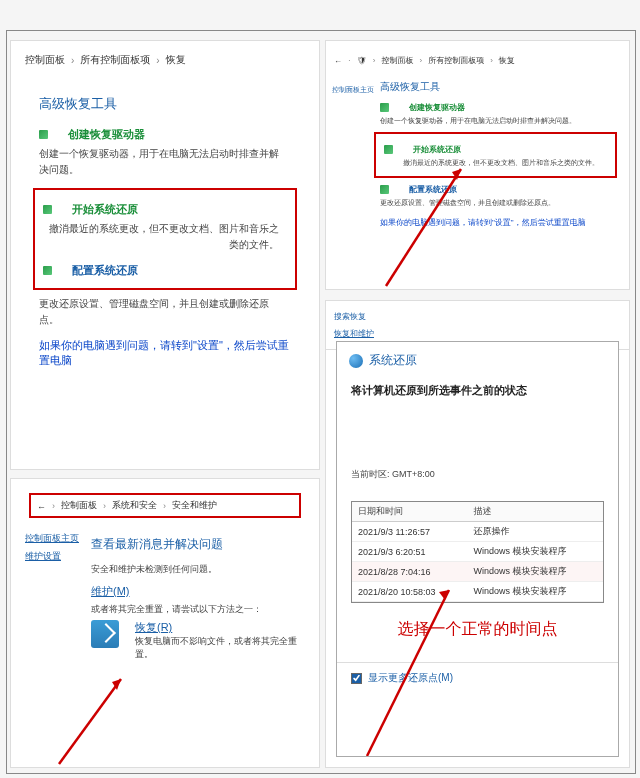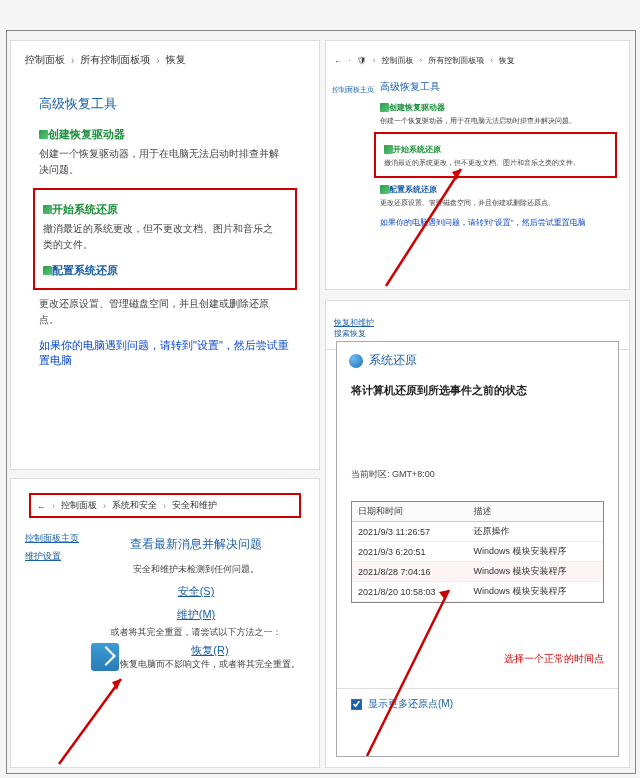--- a/index.html
+++ b/index.html
@@ -7,57 +7,57 @@
   .pane { background: #fff; border: 1px solid #ddd; position: absolute; overflow: hidden; }
   .pane.tl { left: 10px; top: 40px; width: 310px; height: 430px; }
   .pane.tr { left: 325px; top: 40px; width: 305px; height: 250px; }
   .pane.bl { left: 10px; top: 478px; width: 310px; height: 290px; }
   .pane.br { left: 325px; top: 300px; width: 305px; height: 468px; }
   .outer { position: absolute; border: 1px solid #888; left: 6px; top: 30px; right: 4px; bottom: 4px; }
   .breadcrumb { padding: 12px 14px; font-size: 10px; color: #333; display: flex; gap: 6px; align-items: center; }
   .sep { color: #888; }
   .content { padding: 8px 28px; }
   .h1 { color: #1b5fa6; font-weight: normal; font-size: 13px; margin: 8px 0 14px 0; }
-  .h2 { color: #1b8f3a; font-weight: bold; font-size: 11px; margin: 6px 0 4px 0; display: flex; align-items: center; gap: 0; }
+  .h2 { color: #1b8f3a; font-weight: bold; font-size: 11px; margin: 6px 0 4px 0; display: flex; align-items: center; gap: 20px; }
   .h2 .sq { width: 9px; height: 9px; background: linear-gradient(135deg,#2a9d4a,#59c87a); display: inline-block; border-radius: 1px; }
   .para { color: #444; font-size: 10px; line-height: 1.6; margin: 0 8px 10px 0; }
   .link-blue { color: #0a46c9; font-size: 11px; margin-top: 8px; }
-  .redbox { border: 2px solid #c00; padding: 6px 8px; margin: 6px -6px; }
+  .redbox { border: 2px solid #c00; padding: 6px 8px; margin: 6px -6px; text-align: right; }
   svg.arrow { position: absolute; pointer-events: none; }
   .mini .breadcrumb { font-size: 8px; }
   .mini .content { padding: 4px 18px 4px 54px; }
   .mini .h1 { font-size: 10px; margin: 4px 0 8px 0; }
   .mini .h2 { font-size: 8px; margin: 4px 0 2px 0; }
   .mini .para { font-size: 7px; margin-bottom: 6px; }
   .mini .link-blue { font-size: 8px; }
 
   .sidebar { position: absolute; left: 14px; top: 50px; font-size: 9px; color: #1b5fa6; line-height: 2; }
   .sidebar a { display: block; text-decoration: underline; color: #1b5fa6; }
   .bl .breadcrumb.small { border: 2px solid #c00; margin: 14px 18px 10px 18px; padding: 4px 6px; font-size: 9px; }
-  .bl .sec { padding: 4px 18px 4px 80px; text-align: center; }
+  .bl .sec { padding: 4px 18px 4px 80px; }
   .bl .secTitle { color: #1b5fa6; font-size: 12px; margin: 4px 0 10px 0; }
   .bl .item { color: #1b5fa6; font-size: 11px; margin: 8px 0 4px 0; text-decoration: underline; }
   .bl .sub { color: #444; font-size: 9px; margin: 0 0 4px 0; }
-  .bl .recbox { display: flex; gap: 1px; }
+  .bl .recbox { display: flex; gap: 16px; }
   .bl .recbox .icon { width: 28px; height: 28px; background: linear-gradient(#3a9cd6,#2a7cb6); border-radius: 3px; position: relative; flex-shrink: 0; }
   .bl .recbox .icon::after { content: ""; position: absolute; left: 8px; top: 6px; width: 12px; height: 12px; border: 2px solid #fff; border-bottom: none; border-left: none; transform: rotate(45deg); }
 
   .br .small-top { padding: 10px 8px; font-size: 8px; color: #1b5fa6; border-bottom: 1px solid #ddd; }
   .br .dialog { position: absolute; left: 10px; top: 40px; right: 10px; bottom: 10px; border: 1px solid #aaa; background: #fff; }
   .br .dlg-title { display: flex; align-items: center; gap: 6px; padding: 10px 12px; font-size: 12px; color: #1b5fa6; }
   .br .dlg-title .orb { width: 14px; height: 14px; border-radius: 50%; background: radial-gradient(circle at 30% 30%, #6dbcf2, #1b6fb6); }
   .br .dlg-sub { padding: 4px 14px 10px 14px; font-weight: bold; font-size: 11px; color: #222; }
   .br .table-wrap { padding: 60px 14px 10px 14px; }
   .br .tbox { border: 1px solid #888; }
   .br .tlabel { font-size: 9px; color: #444; margin-bottom: 20px; }
   .br table { width: 100%; border-collapse: collapse; font-size: 9px; }
   .br th { text-align: left; color: #444; font-weight: normal; border-bottom: 1px solid #ccc; padding: 3px 6px; background: #fafafa; }
   .br td { padding: 3px 6px; color: #333; border-bottom: 1px solid #eee; }
   .br tr.hl td { background: rgba(200,0,0,0.04); }
-  .br .note-red { color: #c00; font-size: 10px; text-align: right; padding: 6px 14px 22px 14px; font-weight: 500; margin-top: 33px; }
+  .br .note-red { color: #c00; font-size: 16px; text-align: center; padding: 6px 14px 22px 14px; font-weight: 500; }
   .br .chk { display: flex; align-items: center; gap: 6px; padding: 8px 14px; border-top: 1px solid #ddd; font-size: 10px; color: #1b5fa6; }
   .br .chk .box { width: 11px; height: 11px; border: 1px solid #666; background: #1b5fa6; position: relative; }
   .br .chk .box::after { content: ""; position: absolute; left: 1px; top: 1px; width: 7px; height: 7px; background: #fff; clip-path: polygon(14% 44%, 0 60%, 40% 100%, 100% 16%, 82% 0, 40% 62%); }
   .top-tiny { position: absolute; top: 40px; font-size: 8px; color: #333; }
 </style>
 </head>
 <body>
 
 <div class="outer"></div>
 
@@ -144,41 +144,40 @@
     <span class="sep">›</span>
     <span>安全和维护</span>
   </div>
   <div class="sidebar">
     <a>控制面板主页</a>
     <a>维护设置</a>
   </div>
   <div class="sec">
     <div class="secTitle">查看最新消息并解决问题</div>
     <div class="sub">安全和维护未检测到任何问题。</div>
-    <div class="item">安全(S)</div>
     <div class="item">维护(M)</div>
     <div class="sub">或者将其完全重置，请尝试以下方法之一：</div>
     <div class="recbox">
       <div class="icon"></div>
       <div>
         <div style="color:#1b5fa6;font-size:11px;text-decoration:underline">恢复(R)</div>
         <div class="sub">恢复电脑而不影响文件，或者将其完全重置。</div>
       </div>
     </div>
   </div>
   <svg class="arrow" style="left:0;top:0;width:100%;height:100%">
       <line x1="48" y1="285" x2="110" y2="200" stroke="#c00" stroke-width="2.5"></line>
       <polygon points="110,200 101,203 106,211" fill="#c00"></polygon>
     </svg>
 </div>
 
 <div class="pane br">
   <div class="small-top">
+    <div>搜索恢复</div>
     <div style="text-decoration:underline;margin-top:6px">恢复和维护</div>
-    <div>搜索恢复</div>
   </div>
   <div class="dialog">
     <div class="dlg-title">
       <span class="orb"></span>
       <span>系统还原</span>
     </div>
     <div class="dlg-sub">将计算机还原到所选事件之前的状态</div>
     <div class="table-wrap">
       <div class="tlabel">当前时区: GMT+8:00</div>
       <div class="tbox">

